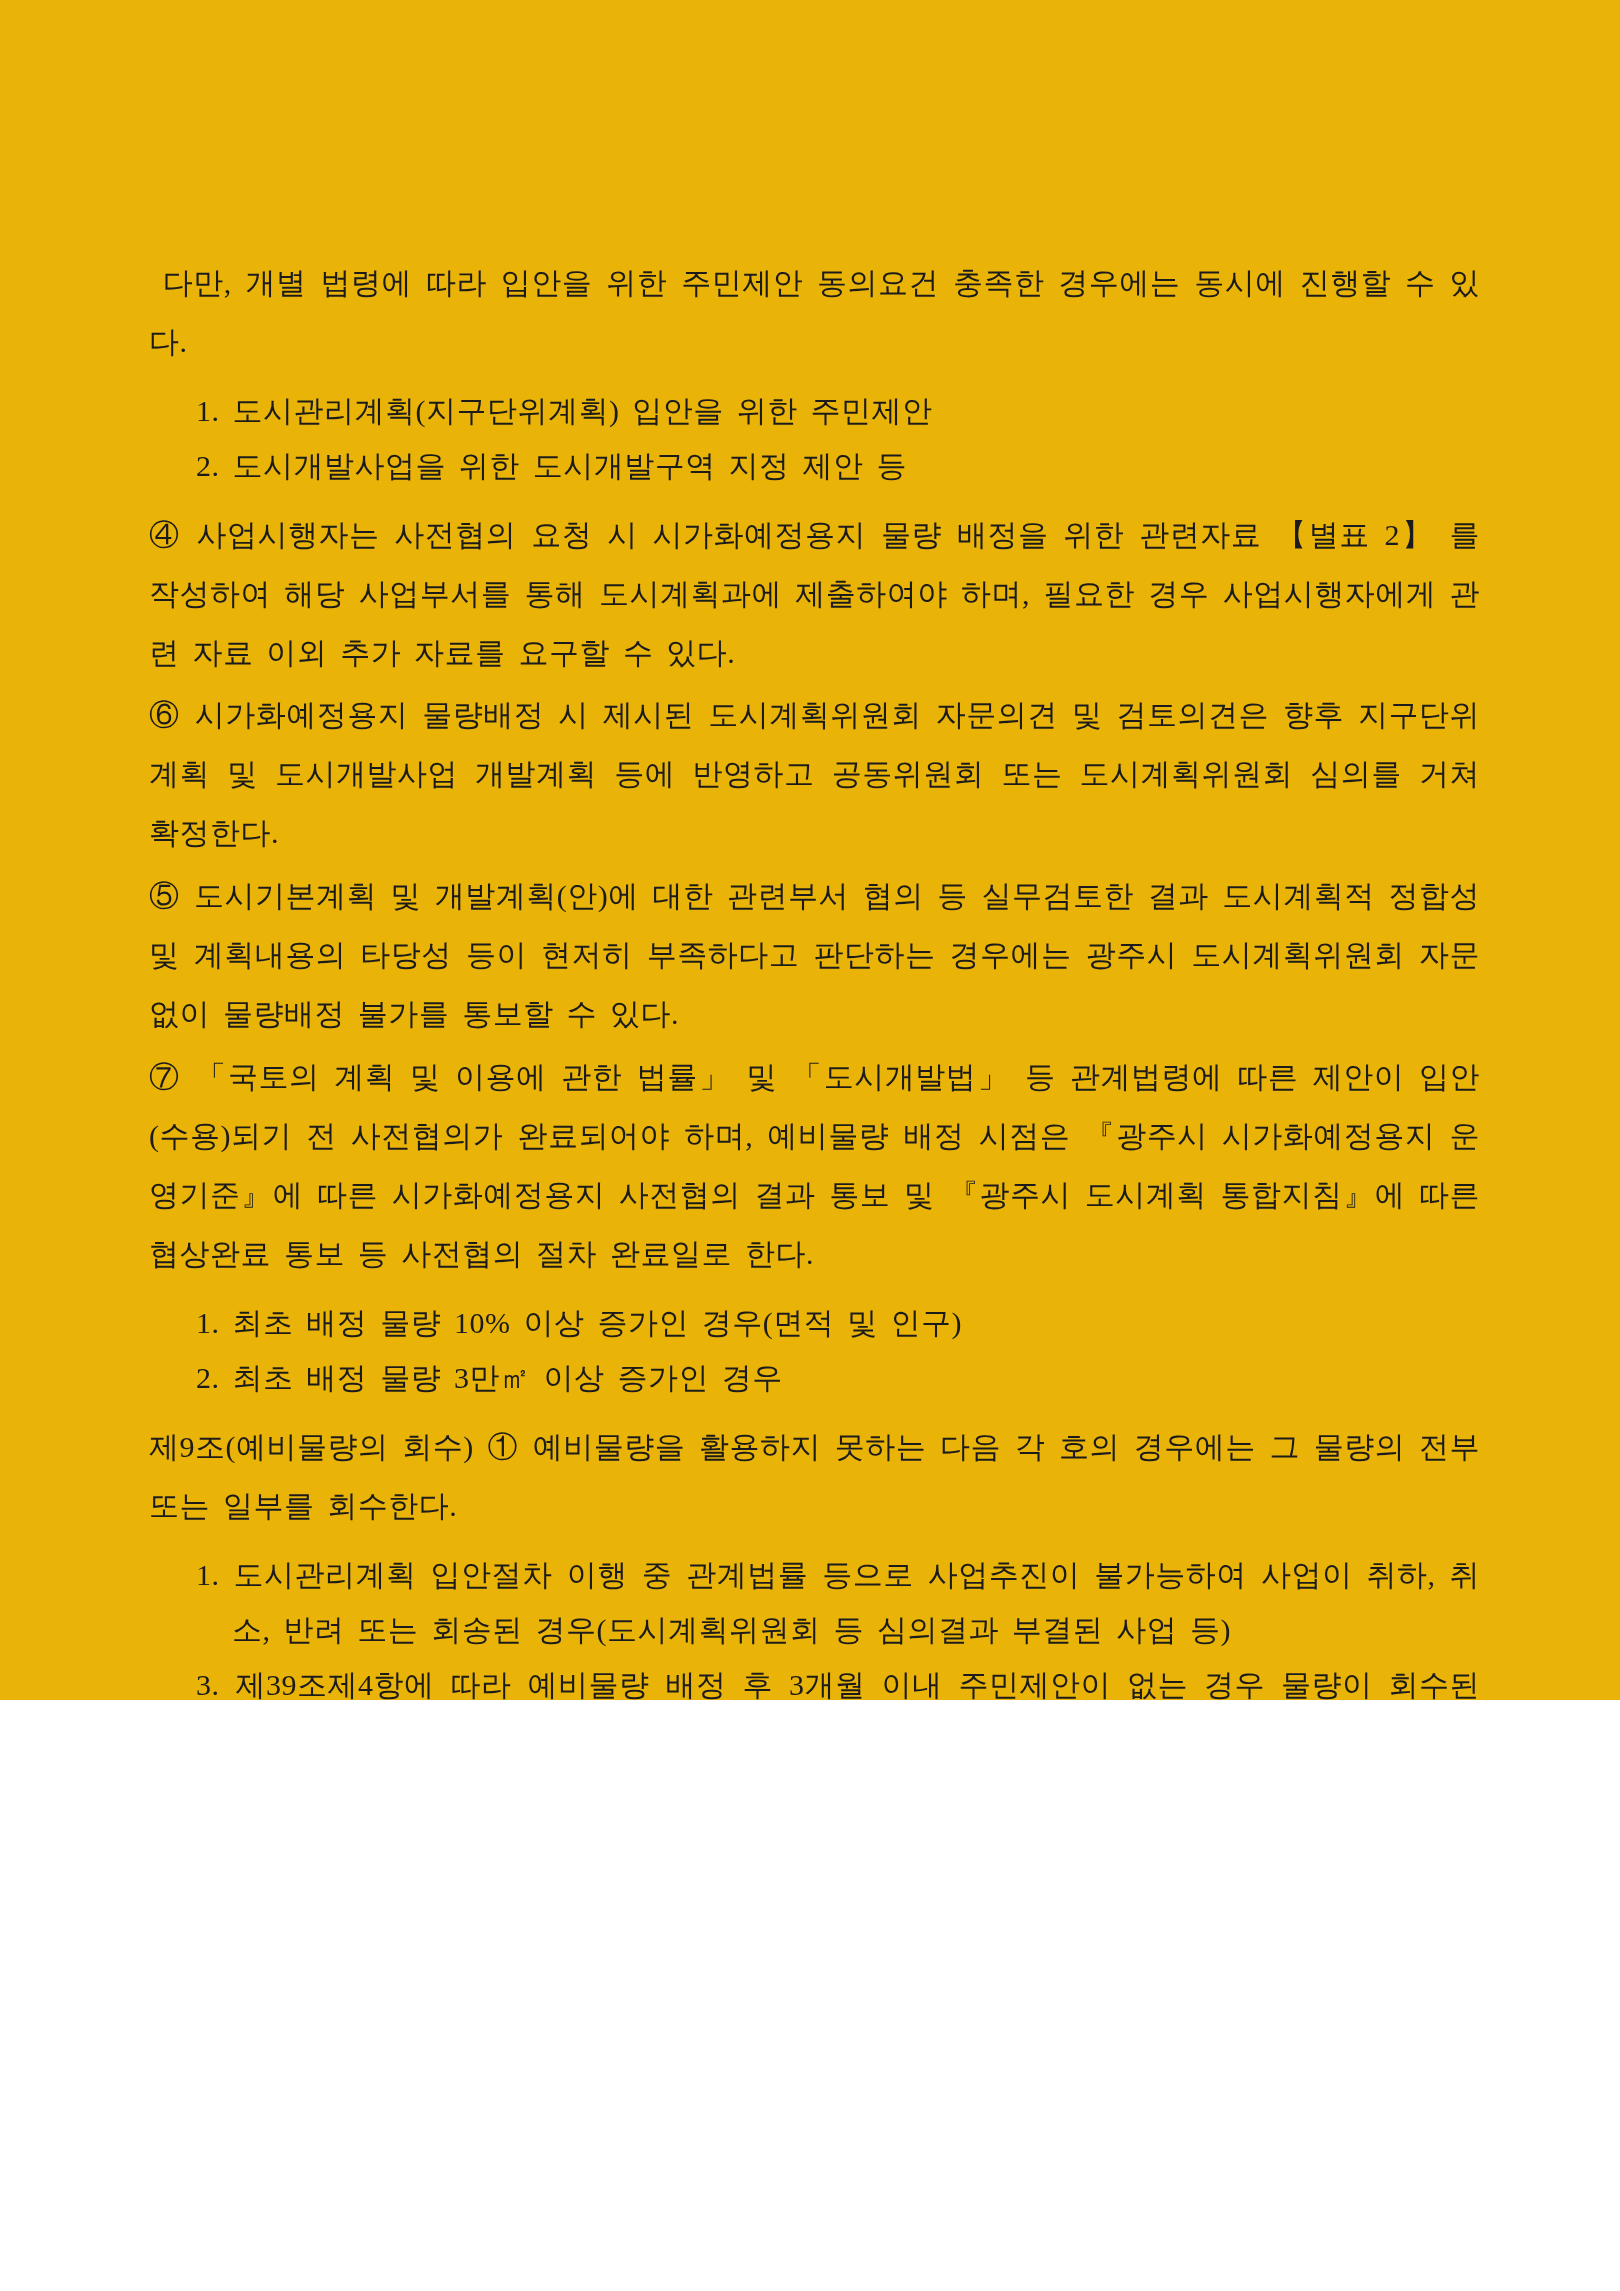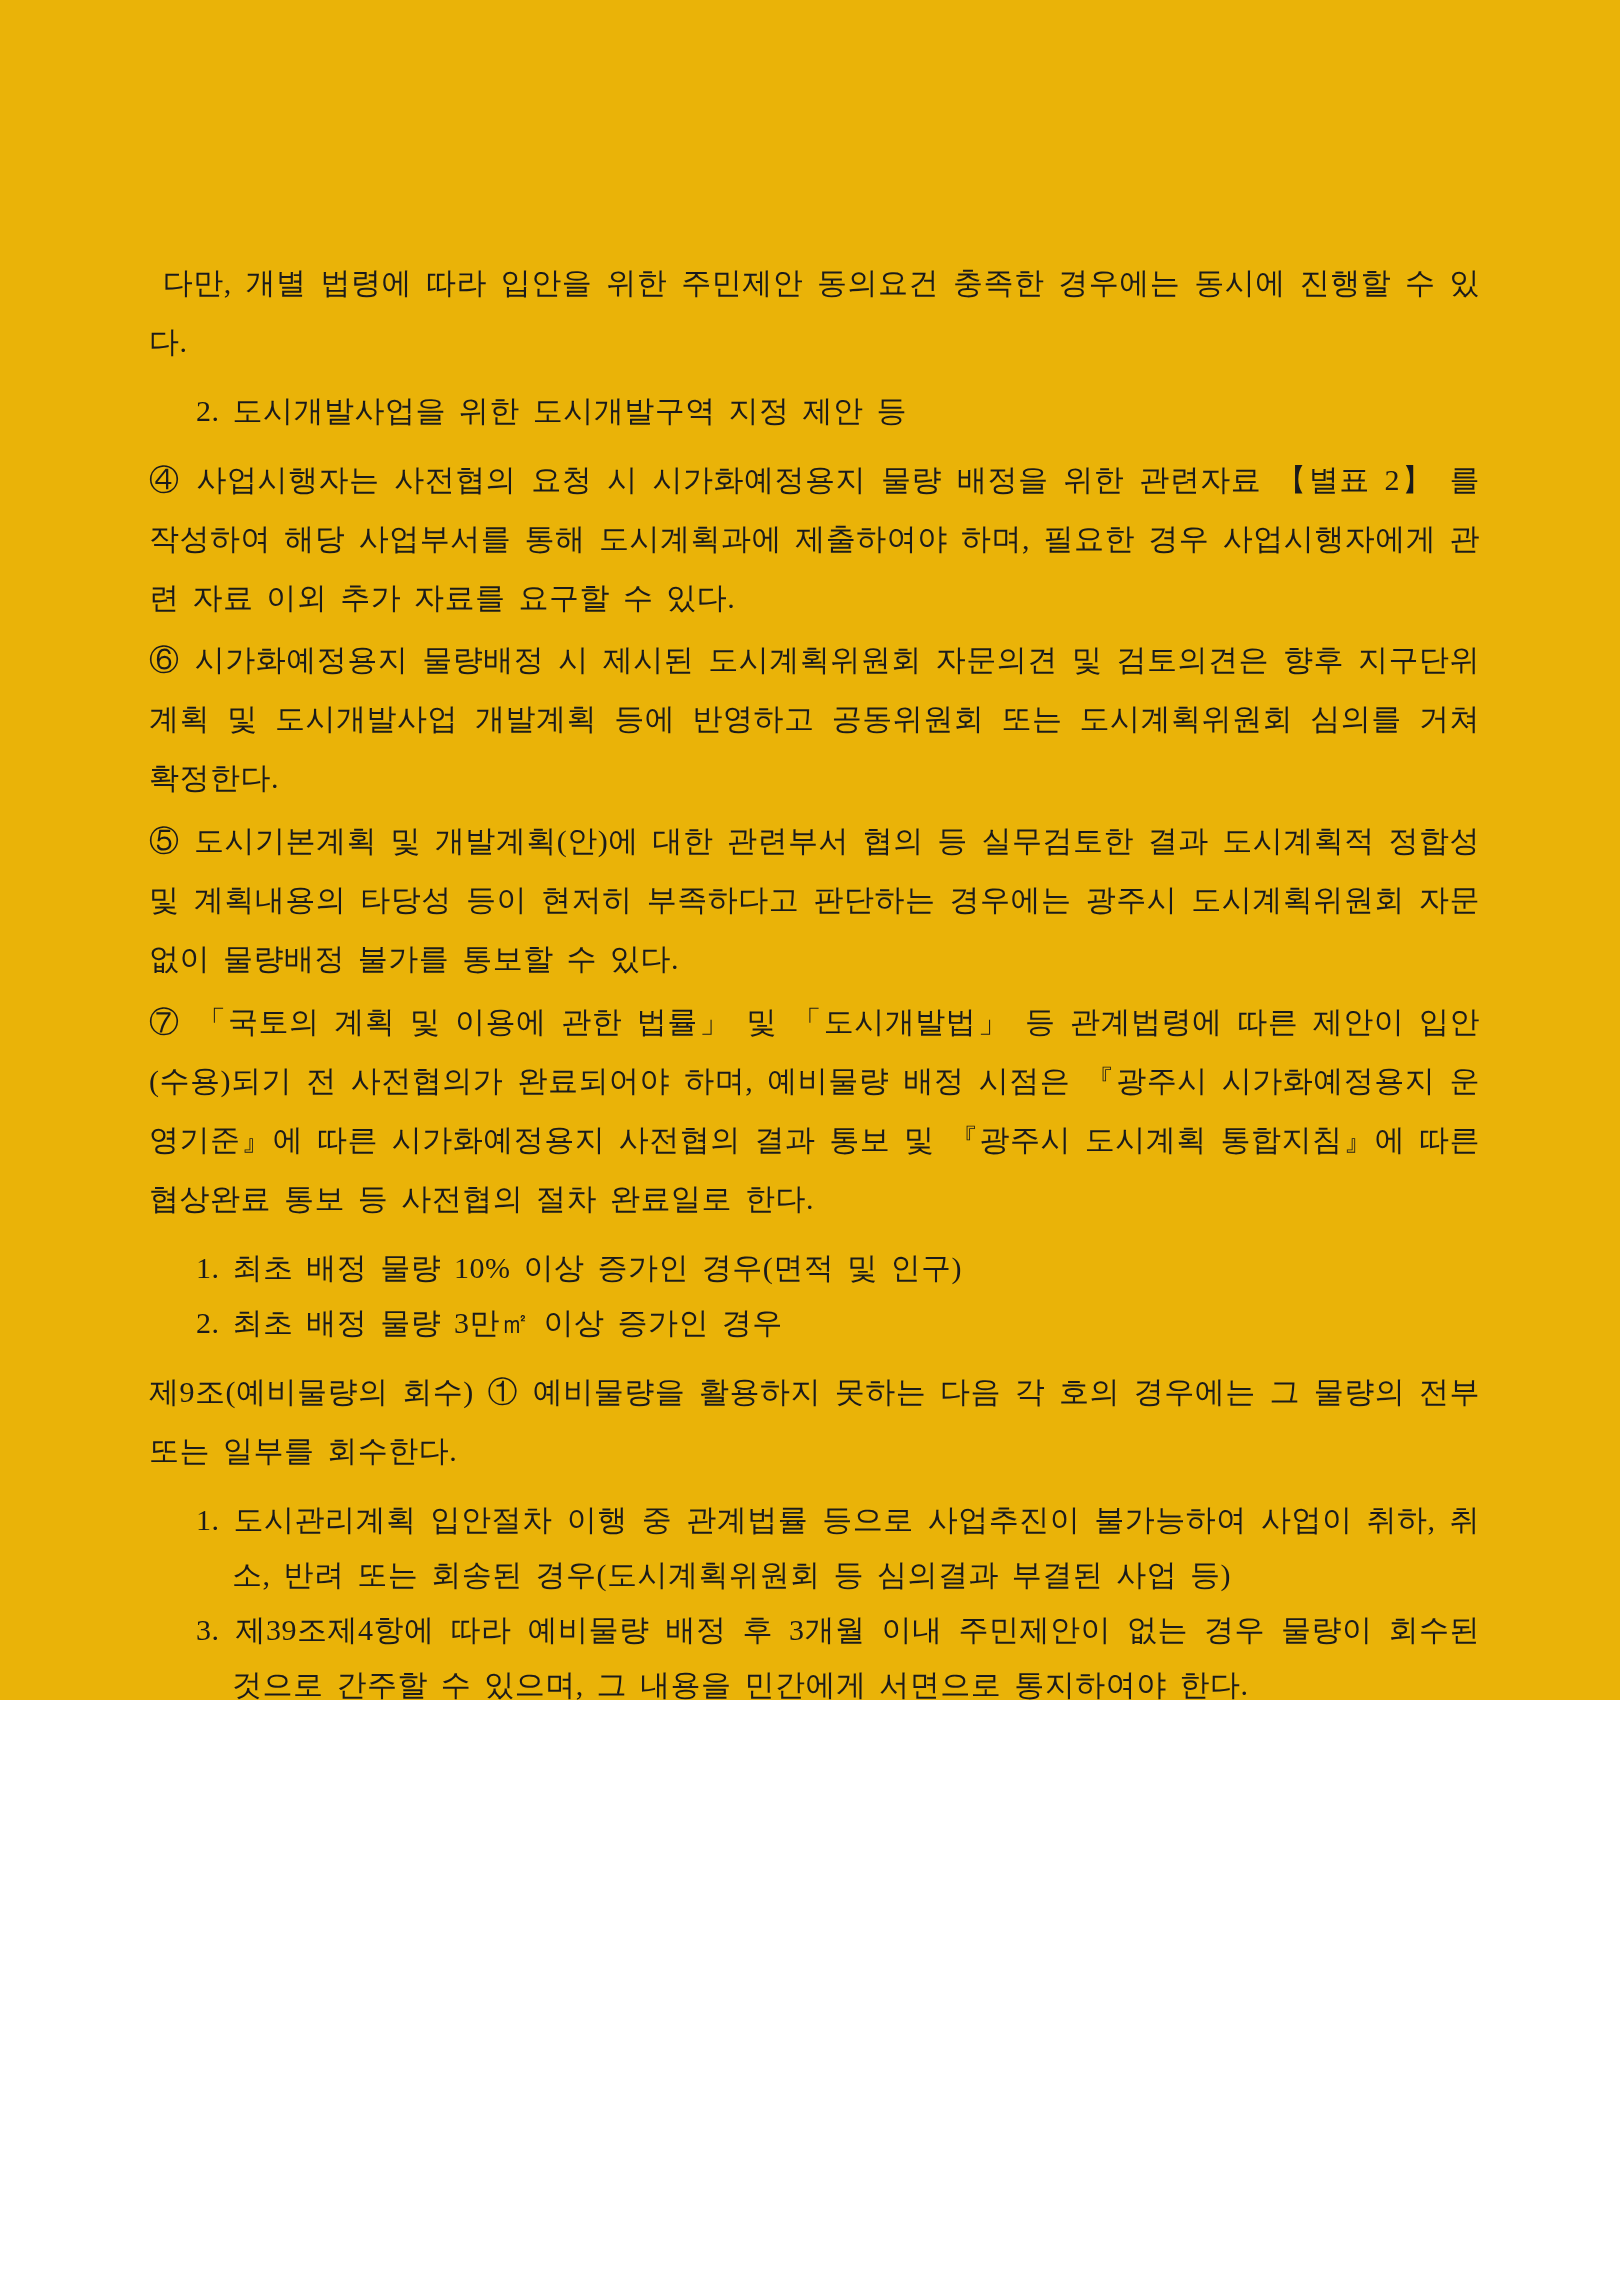--- a/index.html
+++ b/index.html
@@ -66,20 +66,21 @@
 </style>
 </head>
 <body>
 
 <div class="page">
   <main class="content">
 
     <p class="indent-first">다만, 개별 법령에 따라 입안을 위한 주민제안 동의요건 충족한 경우에는 동시에 진행할 수 있다.</p>
 
     <div class="list">
+      <p>1. 도시관리계획(지구단위계획) 입안을 위한 주민제안</p>
       <p>2. 도시개발사업을 위한 도시개발구역 지정 제안 등</p>
     </div>
 
     <p class="section">④ 사업시행자는 사전협의 요청 시 시가화예정용지 물량 배정을 위한 관련자료 【별표 2】 를 작성하여 해당 사업부서를 통해 도시계획과에 제출하여야 하며, 필요한 경우 사업시행자에게 관련 자료 이외 추가 자료를 요구할 수 있다.</p>
 
     <p class="section">⑥ 시가화예정용지 물량배정 시 제시된 도시계획위원회 자문의견 및 검토의견은 향후 지구단위계획 및 도시개발사업 개발계획 등에 반영하고 공동위원회 또는 도시계획위원회 심의를 거쳐 확정한다.</p>
 
     <p class="section">⑤ 도시기본계획 및 개발계획(안)에 대한 관련부서 협의 등 실무검토한 결과 도시계획적 정합성 및 계획내용의 타당성 등이 현저히 부족하다고 판단하는 경우에는 광주시 도시계획위원회 자문 없이 물량배정 불가를 통보할 수 있다.</p>
 
     <p class="section">⑦ 「국토의 계획 및 이용에 관한 법률」 및 「도시개발법」 등 관계법령에 따른 제안이 입안(수용)되기 전 사전협의가 완료되어야 하며, 예비물량 배정 시점은 『광주시 시가화예정용지 운영기준』에 따른 시가화예정용지 사전협의 결과 통보 및 『광주시 도시계획 통합지침』에 따른 협상완료 통보 등 사전협의 절차 완료일로 한다.</p>

